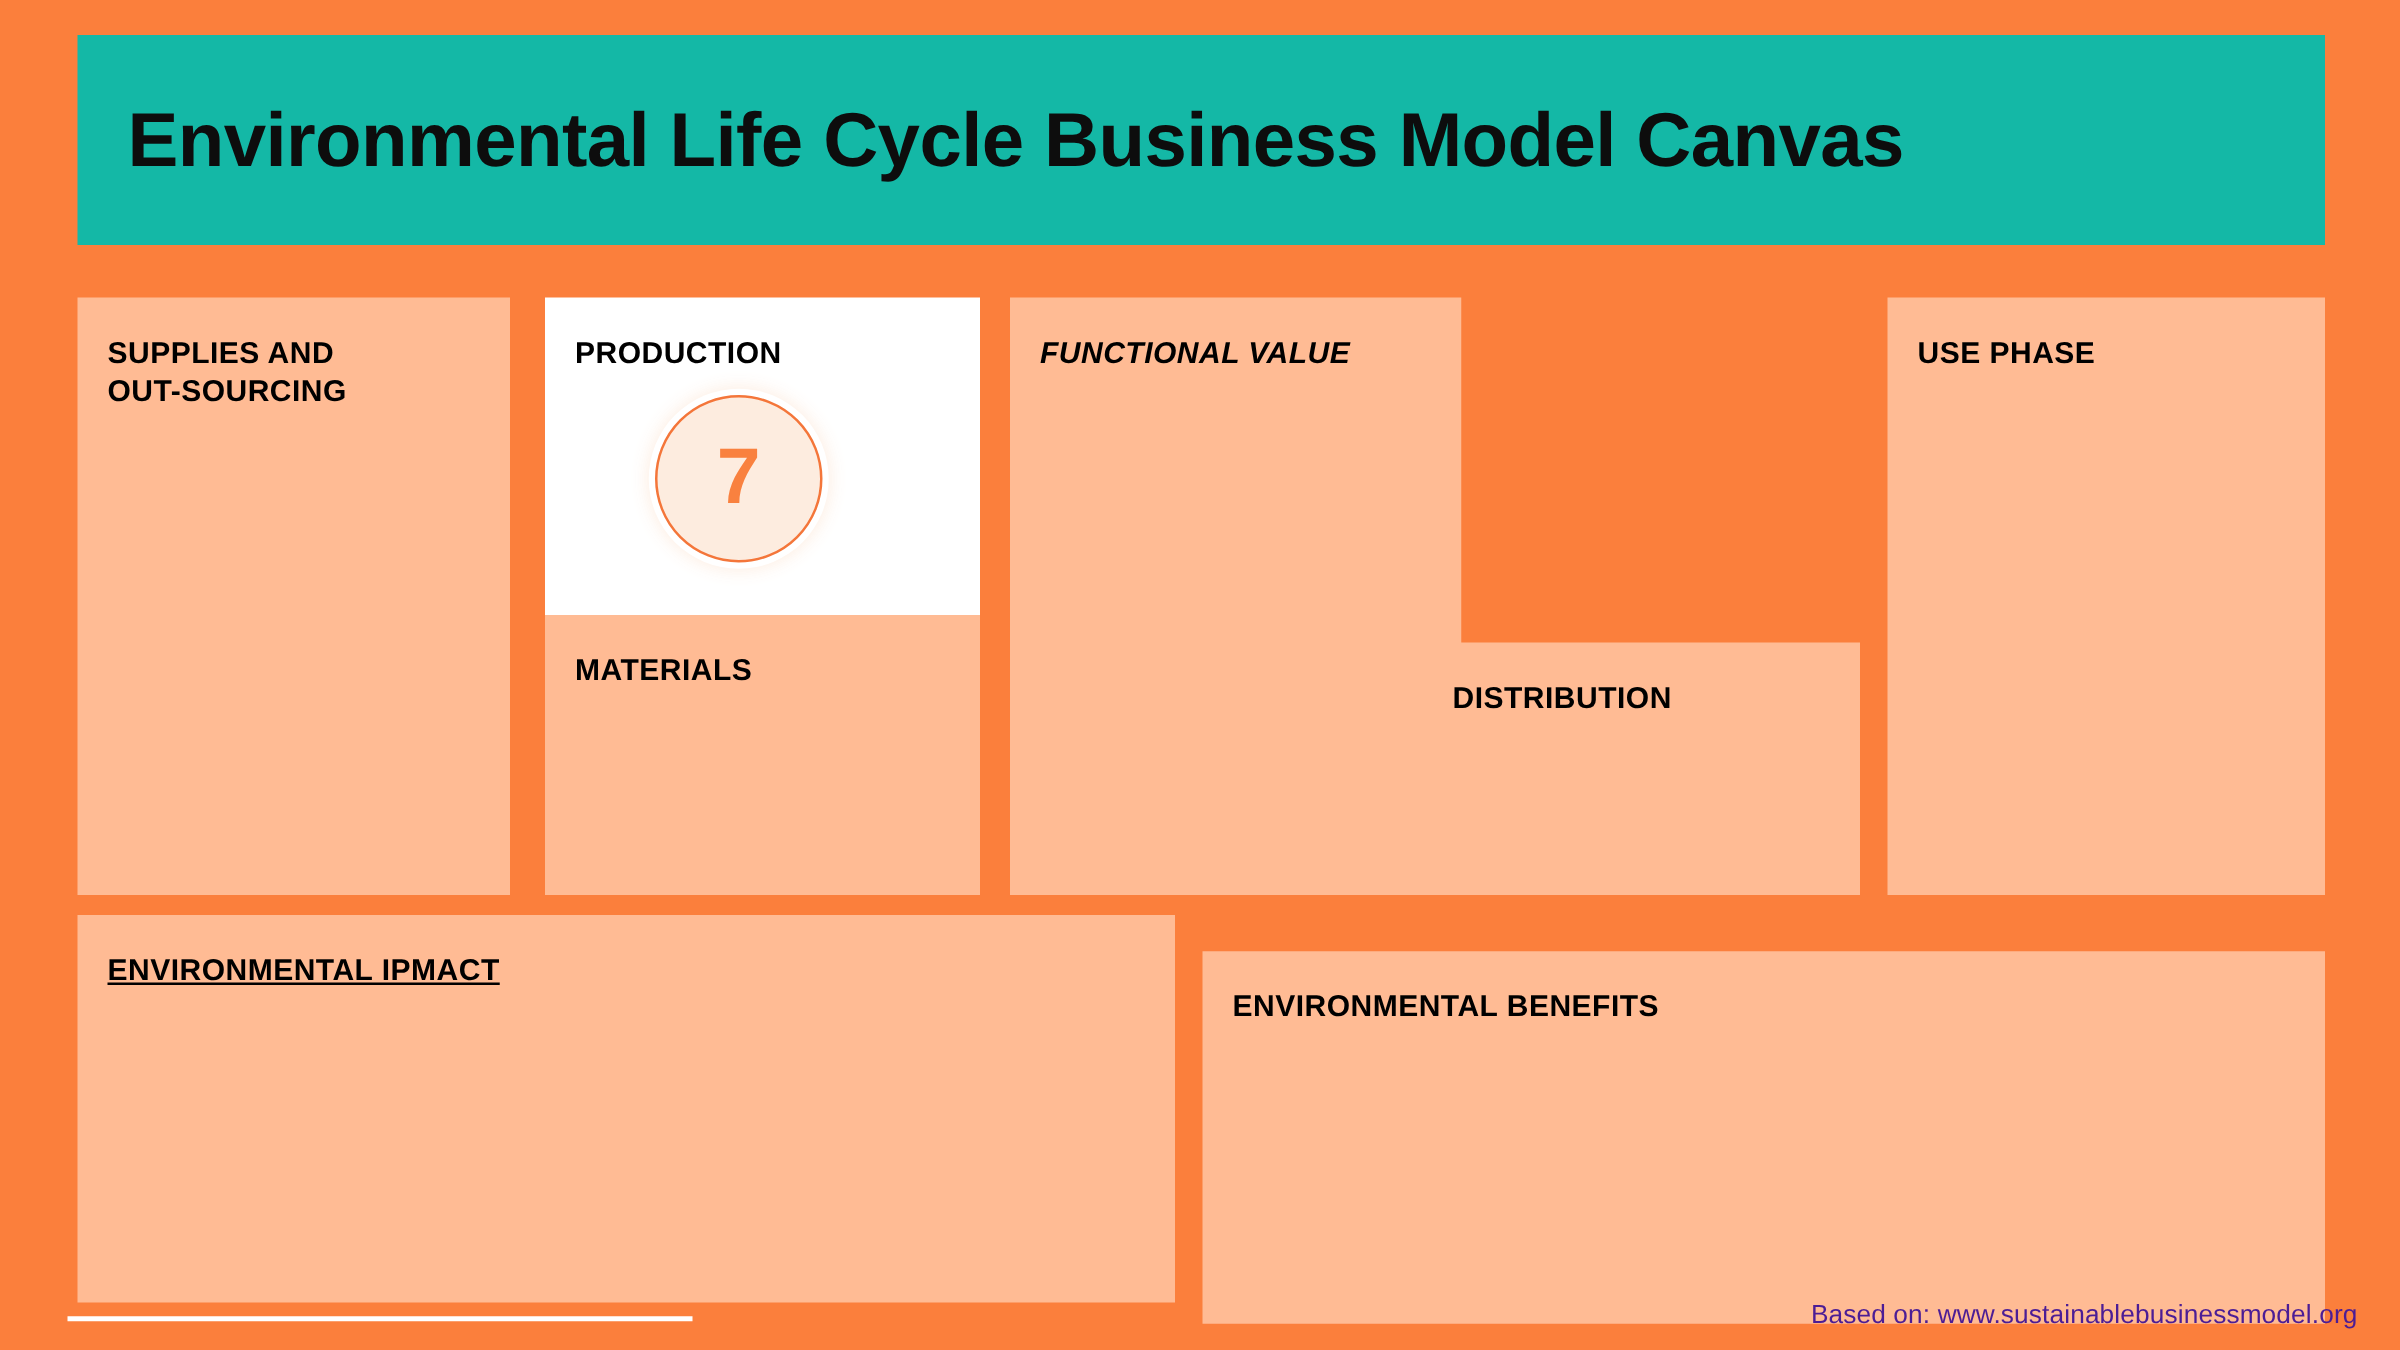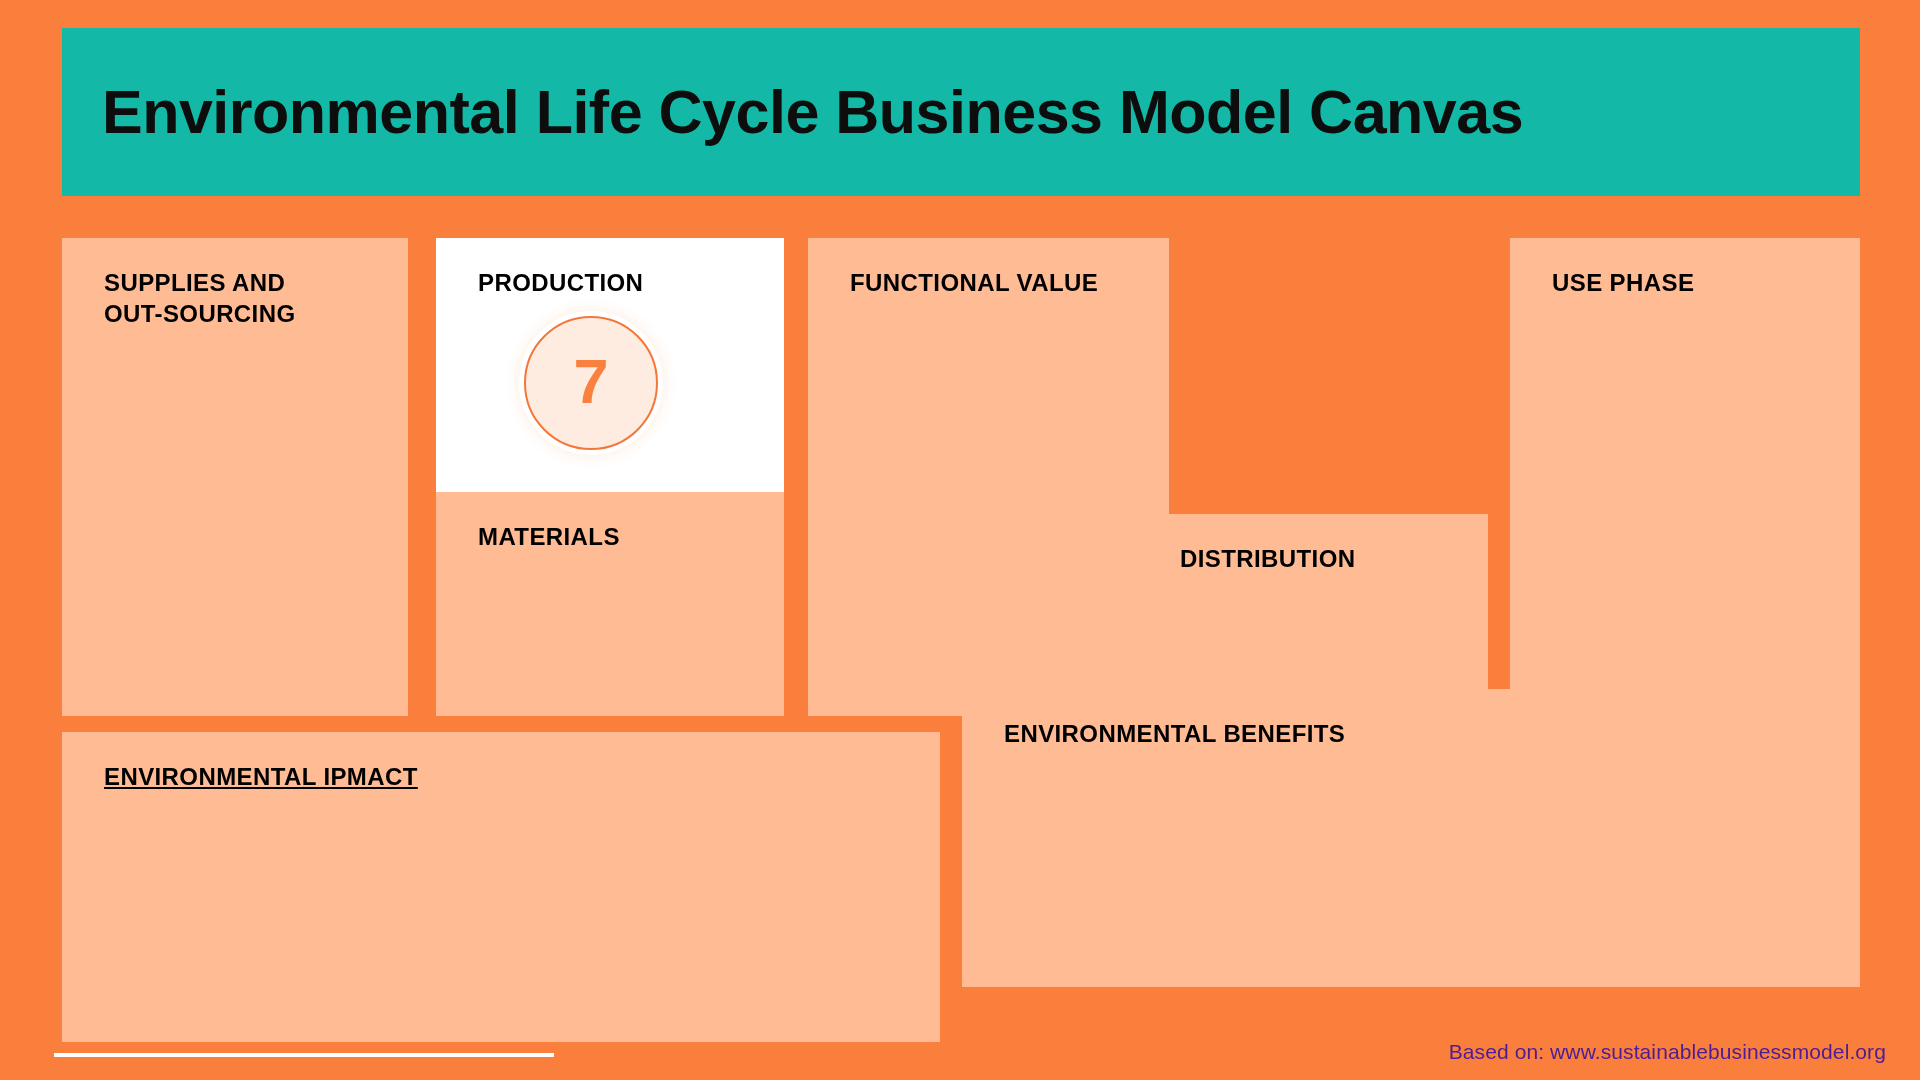--- a/index.html
+++ b/index.html
@@ -56,35 +56,34 @@
     background: #ffffff;
   }
   .card-label {
     font-size: 24px;
     font-weight: 700;
     color: #000000;
     letter-spacing: 0.4px;
     line-height: 1.28;
     text-transform: uppercase;
     white-space: pre-line;
-    margin-left: 18px;
   }
 
   
   #card-supplies      { left: 62px;   top: 238px; width: 346px; height: 478px; }
   #card-production    { left: 436px;  top: 238px; width: 348px; height: 260px; }
   #card-materials     { left: 436px;  top: 492px; width: 348px; height: 224px; }
-  #card-functional    { left: 808px;  top: 238px; width: 361px; height: 478px; }
+  #card-functional    { left: 808px;  top: 238px; width: 361px; height: 478px; font-style: italic; }
   #card-endoflife     { left: 1138px; top: 238px; width: 350px; height: 252px; }
   #card-distribution  { left: 1138px; top: 514px; width: 350px; height: 202px; }
   #card-usephase      { left: 1510px; top: 238px; width: 350px; height: 478px; }
 
   
   #card-impact        { left: 62px;  top: 732px; width: 878px; height: 310px; text-decoration: underline; }
-  #card-benefits      { left: 962px; top: 689px; width: 898px; height: 298px; }
+  #card-benefits      { left: 962px; top: 761px; width: 898px; height: 298px; }
 
   
   .badge {
     position: absolute;
     left: 88px;
     top: 78px;
     width: 130px;
     height: 130px;
     border-radius: 50%;
     background: #fdecdf;

